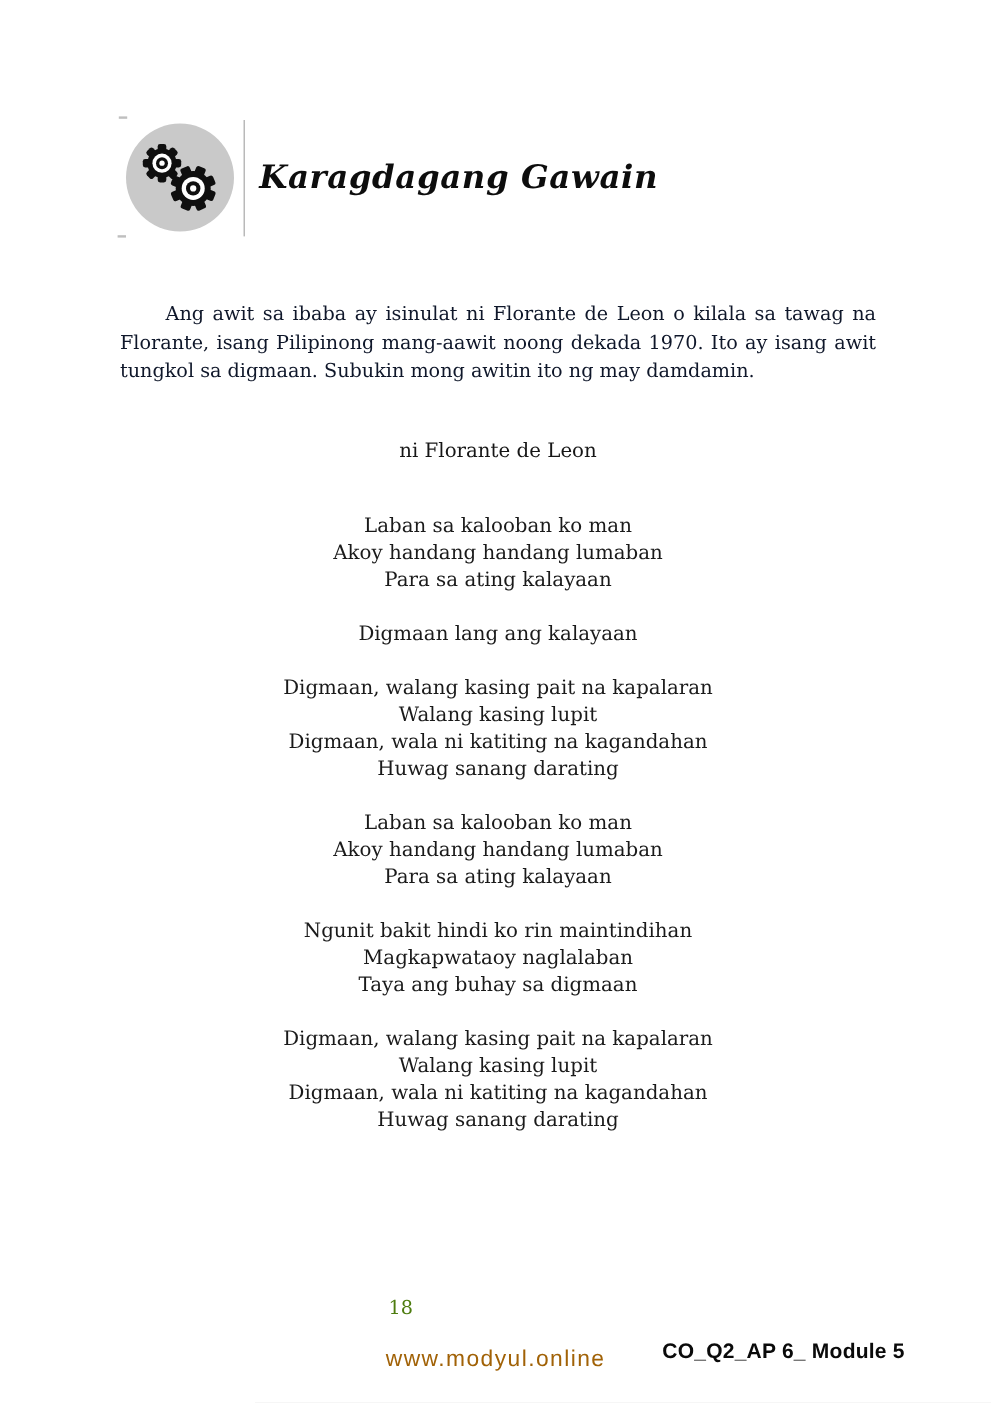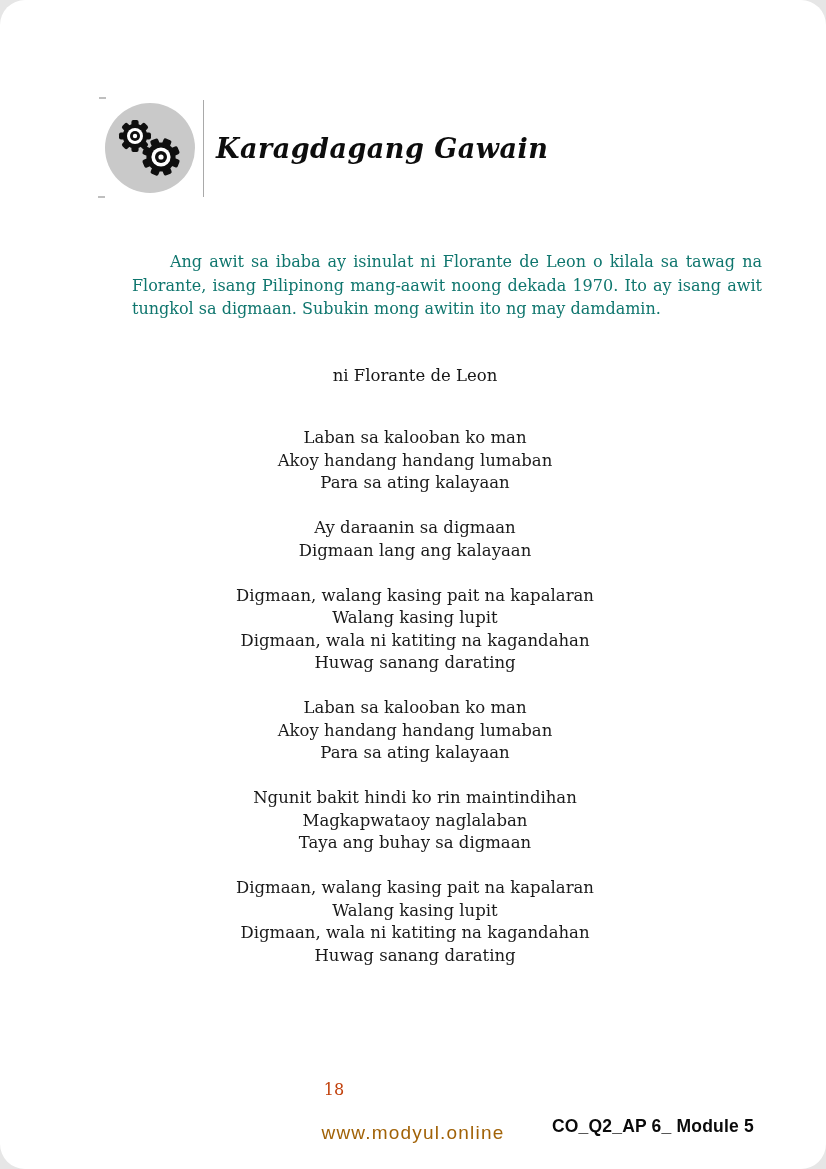--- a/index.html
+++ b/index.html
@@ -6,21 +6,20 @@
   html, body { background: #e6e6e6; }
   .page {
     position: relative;
     width: 826px;
     height: 1169px;
     margin: 0 auto;
     background: #ffffff;
     overflow: hidden;
     color: #161616;
     font-family: "DejaVu Serif", serif;
-    border-radius: 25px;
   }
 
   
   .scan-mark {
     position: absolute;
     width: 7px; height: 2px;
     background: #bfbfbf;
   }
   .scan-mark.top { left: 99px; top: 97px; }
   .scan-mark.bottom { left: 98px; top: 196px; }
@@ -56,22 +55,21 @@
   
   .intro {
     position: absolute;
     left: 100px;
     top: 250px;
     width: 630px;
     font-size: 16px;
     line-height: 23.5px;
     text-align: justify;
     text-indent: 38px;
-    color: #0f766e;
-    margin-left: 32px;
+    color: #0f172a;
   }
 
   
   .song {
     position: absolute;
     left: 100px;
     top: 357px;
     width: 630px;
     text-align: center;
   }
@@ -97,21 +95,21 @@
 
   
   .page-number {
     position: absolute;
     left: 0;
     top: 1080px;
     width: 668px;
     text-align: center;
     font-size: 16px;
     line-height: 20px;
-    color: #c2410c;
+    color: #4d7c0f;
   }
   .module-label {
     position: absolute;
     right: 72px;
     top: 1116px;
     font-family: "Liberation Sans", sans-serif;
     font-weight: bold;
     font-size: 17.5px;
     line-height: 20px;
     color: #0a0a0a;
@@ -177,21 +175,20 @@
 
   <section class="song">
     <div class="song-byline">ni Florante de Leon</div>
     <div class="stanzas" id="stanzas">
         <div class="stanza">
           <div class="lyric-line">Laban sa kalooban ko man</div>
           <div class="lyric-line">Akoy handang handang lumaban</div>
           <div class="lyric-line">Para sa ating kalayaan</div>
         </div>
         <div class="stanza">
-          <div class="lyric-line">Ay daraanin sa digmaan</div>
           <div class="lyric-line">Digmaan lang ang kalayaan</div>
         </div>
         <div class="stanza">
           <div class="lyric-line">Digmaan, walang kasing pait na kapalaran</div>
           <div class="lyric-line">Walang kasing lupit</div>
           <div class="lyric-line">Digmaan, wala ni katiting na kagandahan</div>
           <div class="lyric-line">Huwag sanang darating</div>
         </div>
         <div class="stanza">
           <div class="lyric-line">Laban sa kalooban ko man</div>

